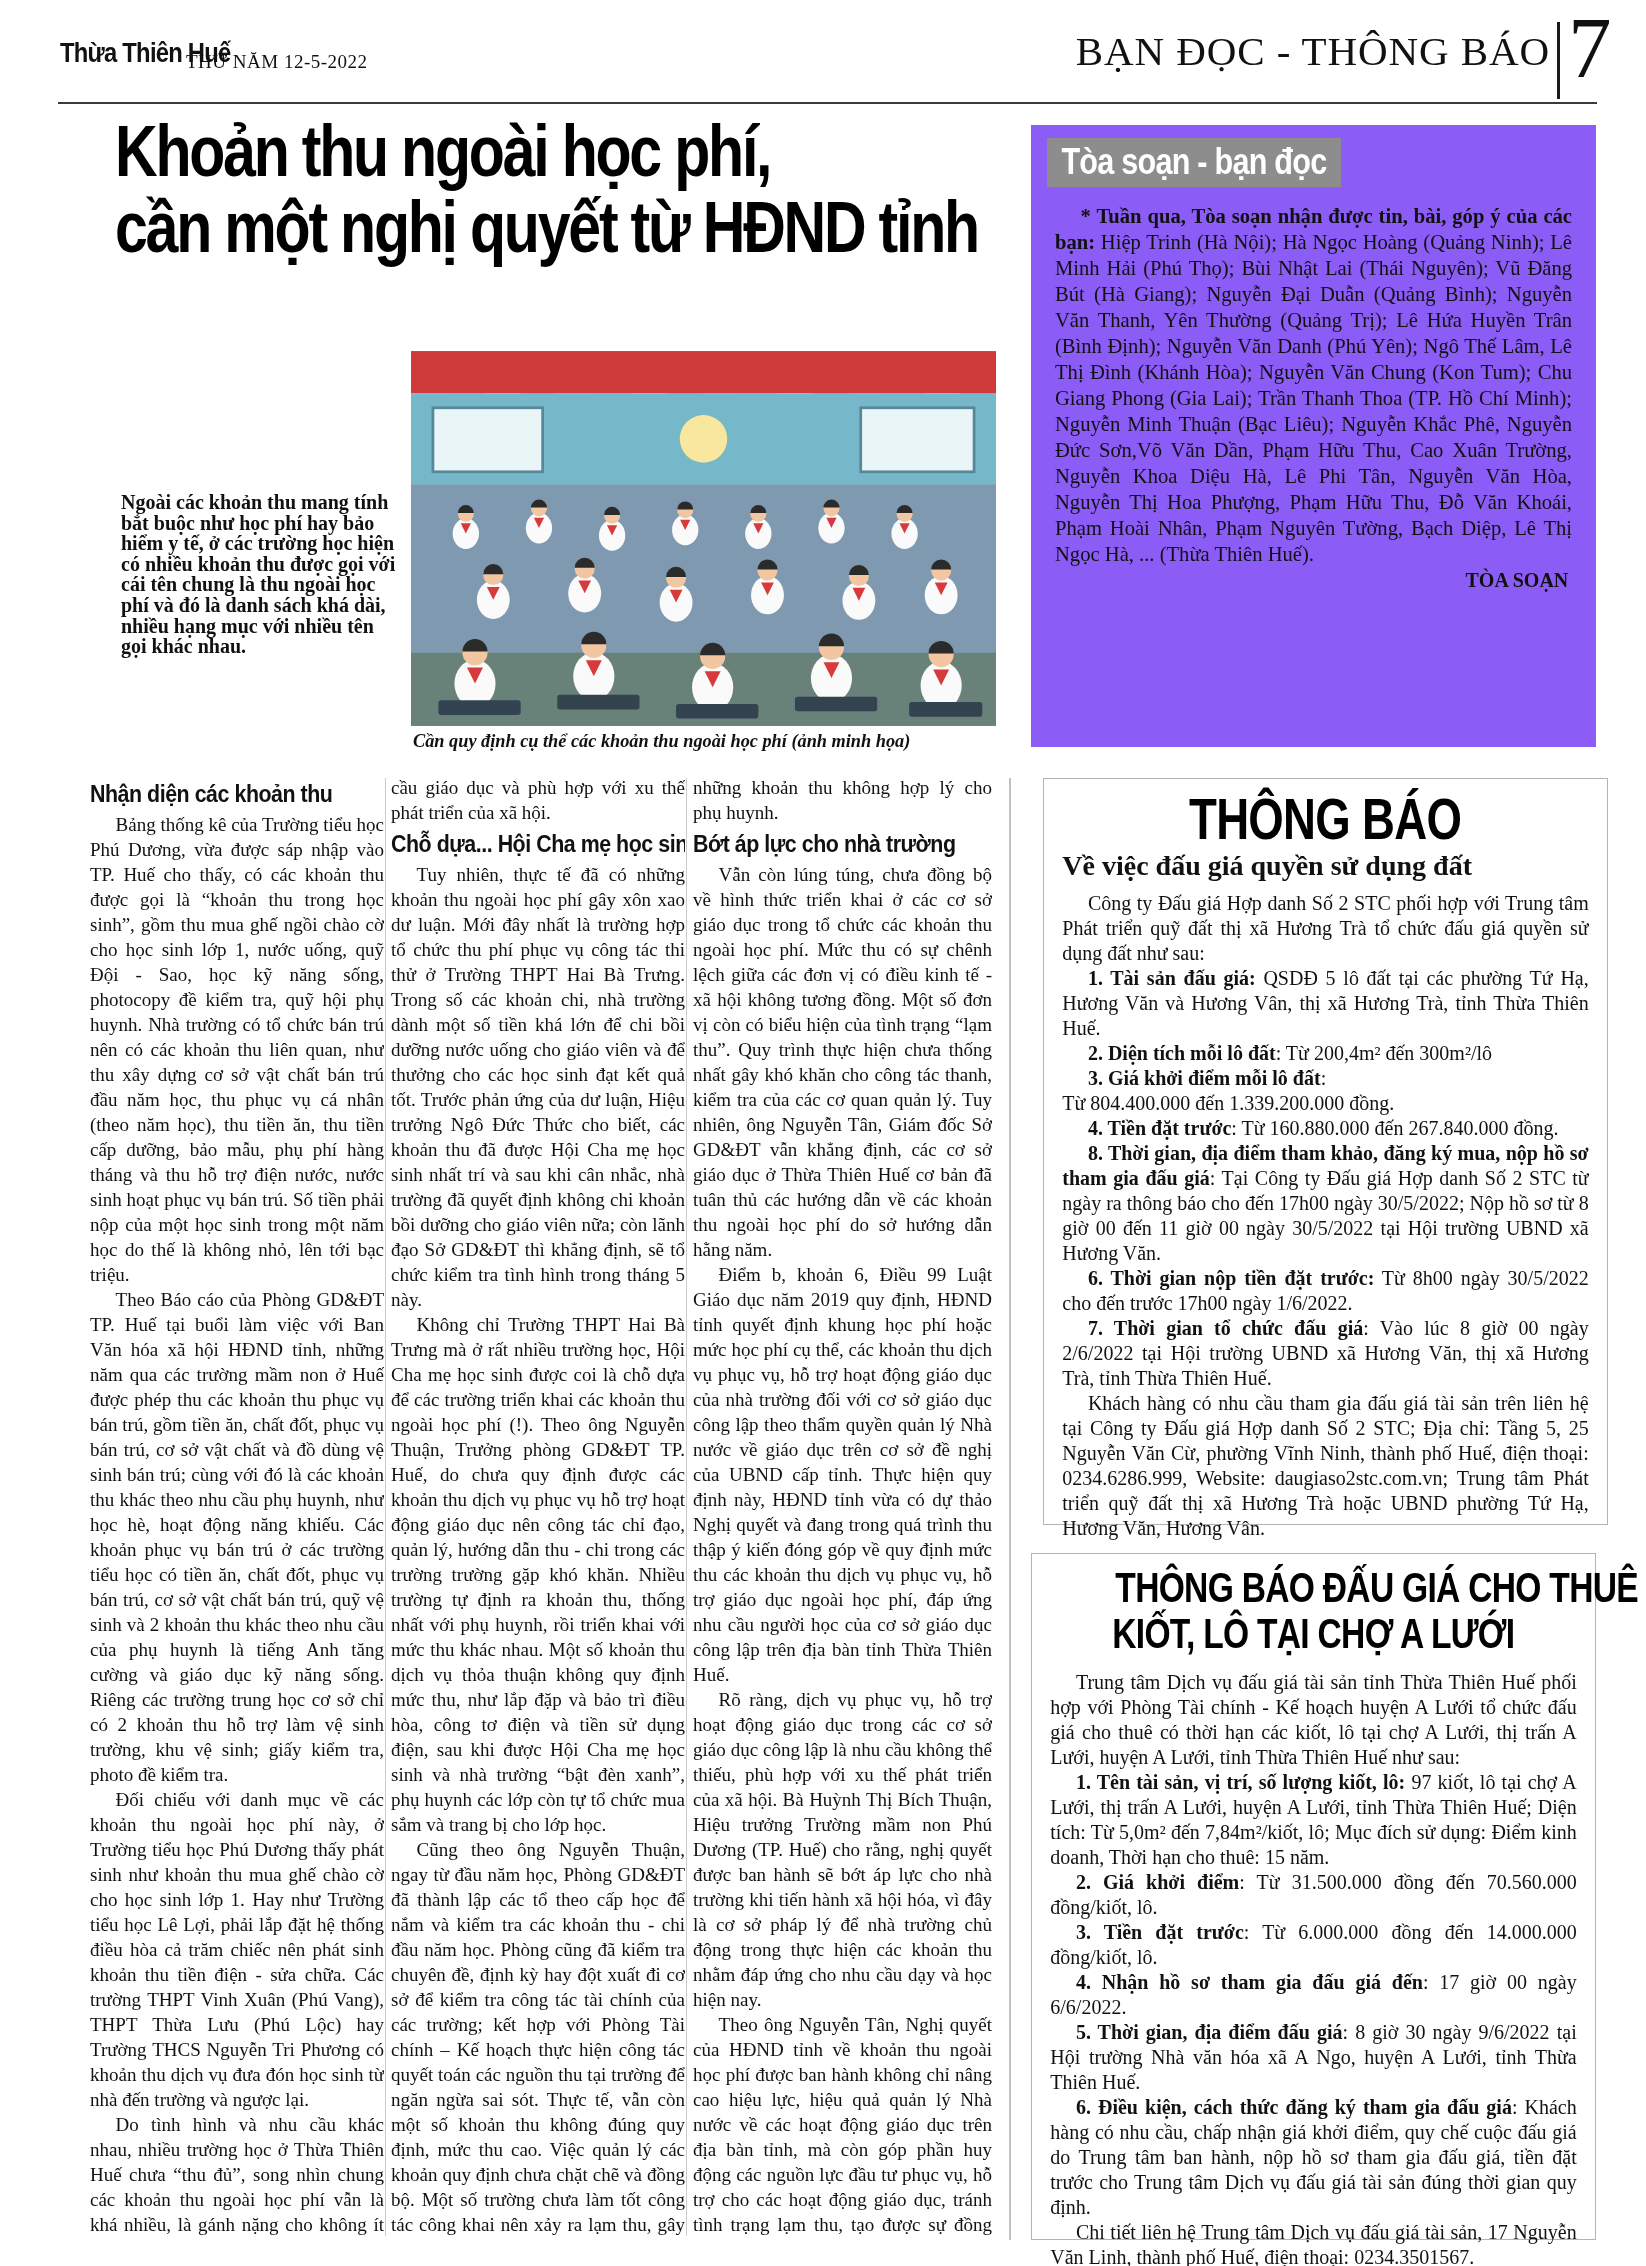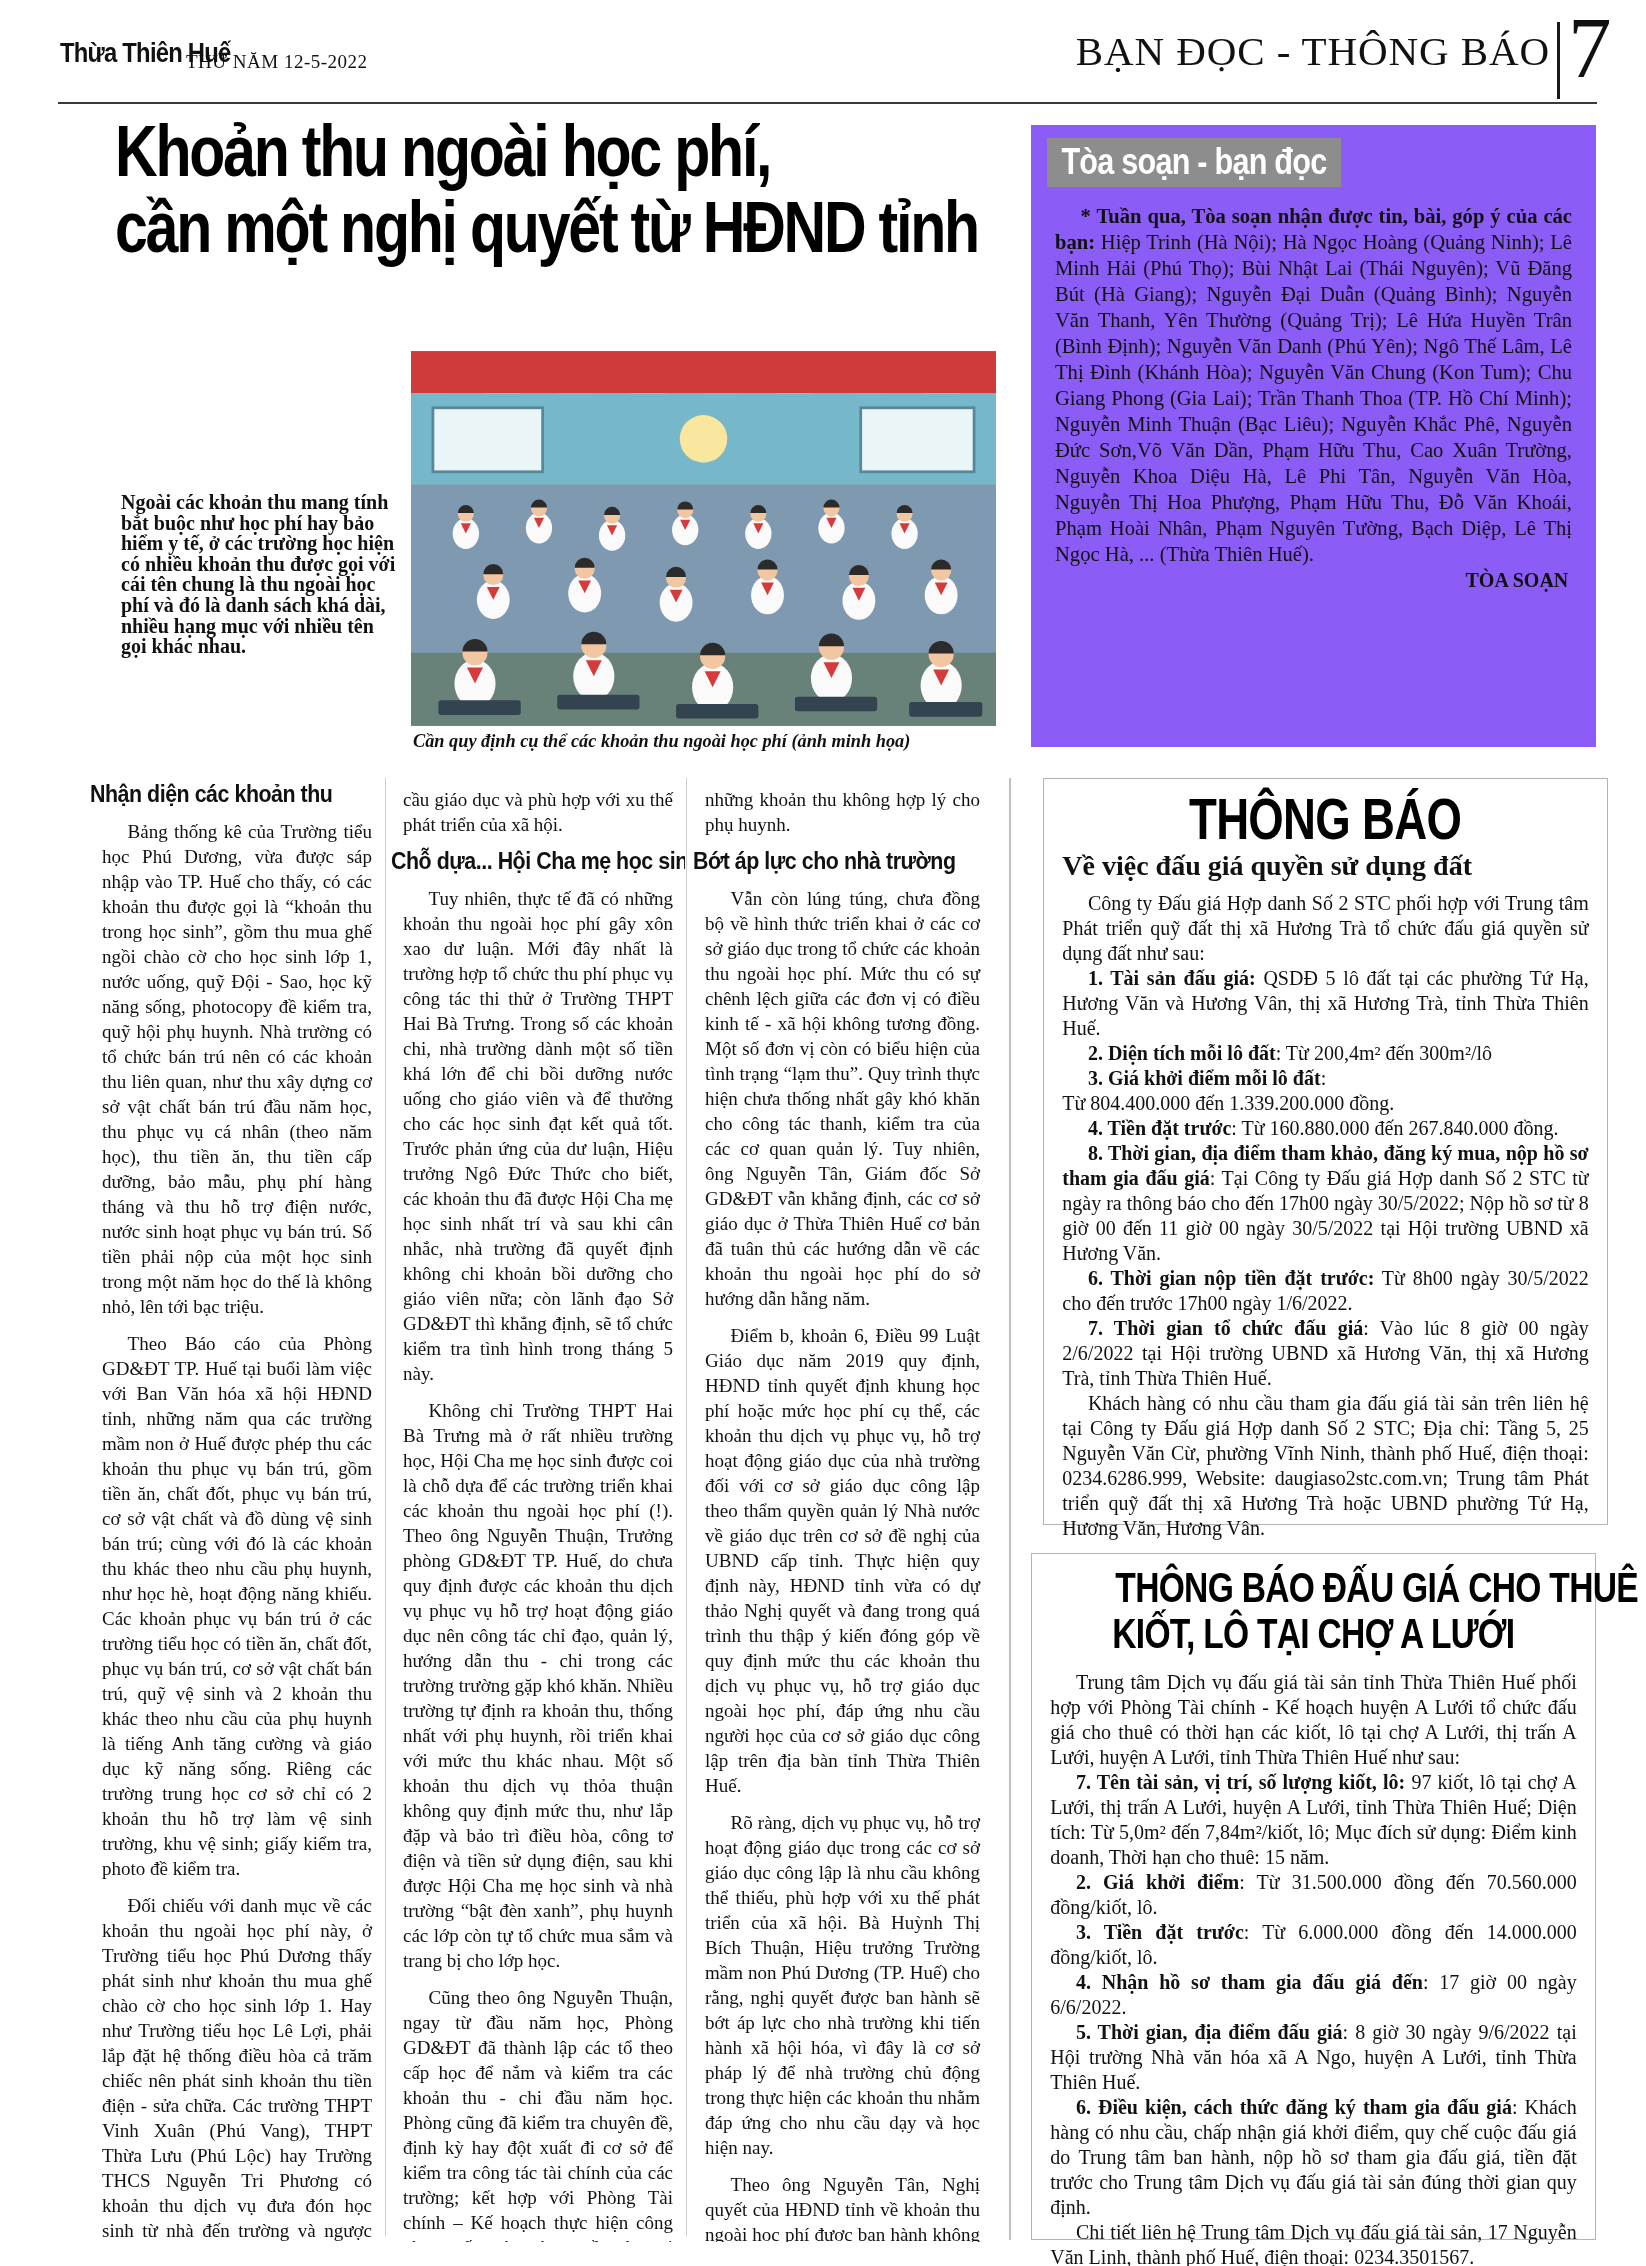--- a/index.html
+++ b/index.html
@@ -22,21 +22,21 @@
             font-size:72px;line-height:76px;letter-spacing:-2.7px;white-space:nowrap;}
   .standfirst{left:121px;top:492px;width:280px;height:274px;overflow:hidden;
               font-weight:bold;font-size:20px;line-height:20.6px;text-align:left;}
 
   
   .photo{left:411px;top:351px;width:585px;height:375px;}
   .caption{left:413px;top:731px;width:581px;font-size:18.3px;font-style:italic;font-weight:bold;}
 
   
   .body-col{top:775px;height:1467px;overflow:hidden;font-size:19px;line-height:25px;text-align:justify;}
-  .body-col p{margin:12px;text-indent:25.6px;}
+  .body-col p{margin:0;text-indent:25.6px;}
   .body-col p.cont{text-indent:0;}
   .subhead{font-family:"Liberation Sans",sans-serif;font-weight:bold;font-size:23px;
            letter-spacing:-0.5px;margin:7.3px 0 4.6px;white-space:nowrap;transform:scaleX(.93);transform-origin:left;}
   .colrule{top:778px;width:0.9px;height:1458px;background:#cccccc;}
   .maindiv{left:1009px;top:778px;width:1.8px;height:1462px;background:#c0c0c0;}
 
   
   .letters{left:1031px;top:125px;width:565px;height:622px;background:#8b5cf6;box-sizing:border-box;}
   .letters-bar{margin:12.8px 0 0 16.4px;width:294px;height:49px;background:#8d8d8d;color:#fff;
                display:flex;align-items:center;justify-content:center;}
@@ -209,21 +209,21 @@
       <div>VÕ VĂN TÙNG</div>
     </div>
   </div>
 
   <div class="abs notice n2">
     <div class="n-title small">
       <span>THÔNG BÁO ĐẤU GIÁ CHO THUÊ</span><br>
       <span>KIỐT, LÔ TẠI CHỢ A LƯỚI</span>
     </div>
     <p style="margin-top:12.8px;">Trung tâm Dịch vụ đấu giá tài sản tỉnh Thừa Thiên Huế phối hợp với Phòng Tài chính - Kế hoạch huyện A Lưới tổ chức đấu giá cho thuê có thời hạn các kiốt, lô tại chợ A Lưới, thị trấn A Lưới, huyện A Lưới, tỉnh Thừa Thiên Huế như sau:</p>
-    <p><b>7. Tên tài sản, vị trí, số lượng kiốt, lô:</b><span> 97 kiốt, lô tại chợ A Lưới, thị trấn A Lưới, huyện A Lưới, tỉnh Thừa Thiên Huế; Diện tích: Từ 5,0m² đến 7,84m²/kiốt, lô; Mục đích sử dụng: Điểm kinh doanh, Thời hạn cho thuê: 15 năm.</span></p>
+    <p><b>1. Tên tài sản, vị trí, số lượng kiốt, lô:</b><span> 97 kiốt, lô tại chợ A Lưới, thị trấn A Lưới, huyện A Lưới, tỉnh Thừa Thiên Huế; Diện tích: Từ 5,0m² đến 7,84m²/kiốt, lô; Mục đích sử dụng: Điểm kinh doanh, Thời hạn cho thuê: 15 năm.</span></p>
     <p><b>2. Giá khởi điểm</b><span>: Từ 31.500.000 đồng đến 70.560.000 đồng/kiốt, lô.</span></p>
     <p><b>3. Tiền đặt trước</b><span>: Từ 6.000.000 đồng đến 14.000.000 đồng/kiốt, lô.</span></p>
     <p><b>4. Nhận hồ sơ tham gia đấu giá đến</b><span>: 17 giờ 00 ngày 6/6/2022.</span></p>
     <p><b>5. Thời gian, địa điểm đấu giá</b><span>: 8 giờ 30 ngày 9/6/2022 tại Hội trường Nhà văn hóa xã A Ngo, huyện A Lưới, tỉnh Thừa Thiên Huế.</span></p>
     <p><b>6. Điều kiện, cách thức đăng ký tham gia đấu giá</b><span>: Khách hàng có nhu cầu, chấp nhận giá khởi điểm, quy chế cuộc đấu giá do Trung tâm ban hành, nộp hồ sơ tham gia đấu giá, tiền đặt trước cho Trung tâm Dịch vụ đấu giá tài sản đúng thời gian quy định.</span></p>
     <p>Chi tiết liên hệ Trung tâm Dịch vụ đấu giá tài sản, 17 Nguyễn Văn Linh, thành phố Huế, điện thoại: 0234.3501567.</p>
 
   </div>
 
 </div>

